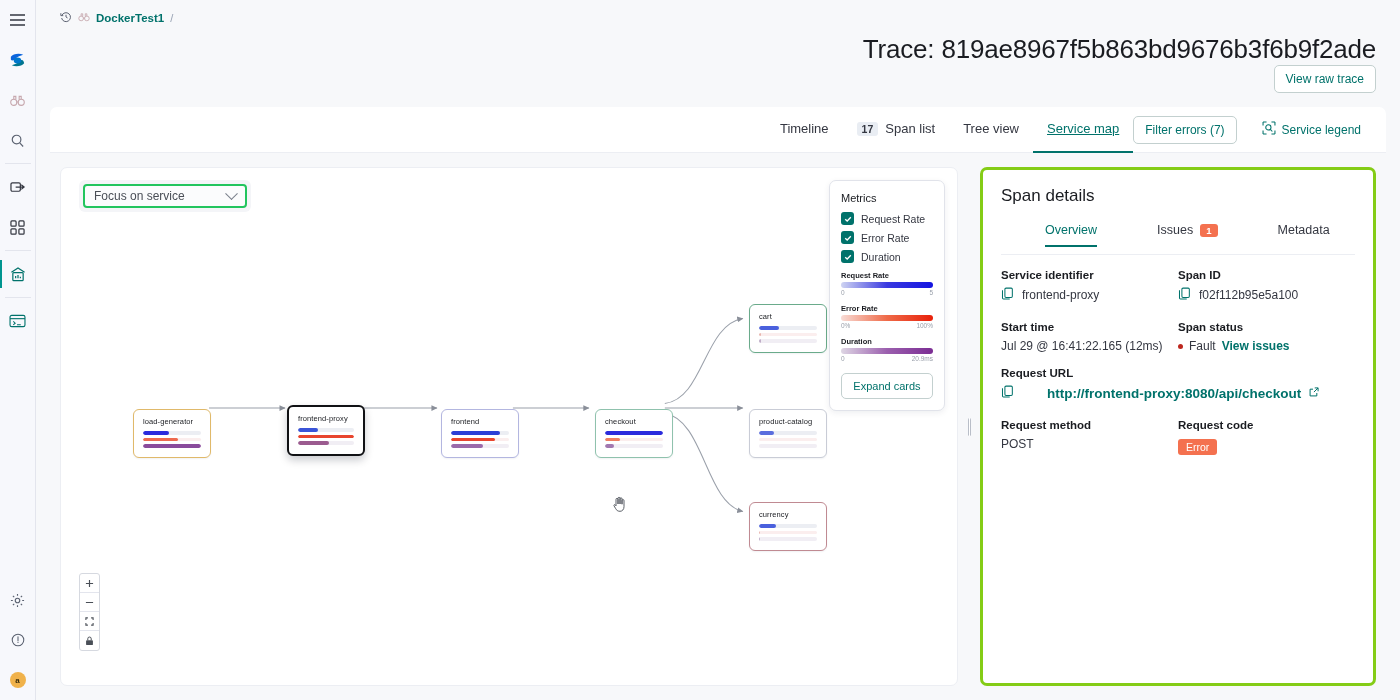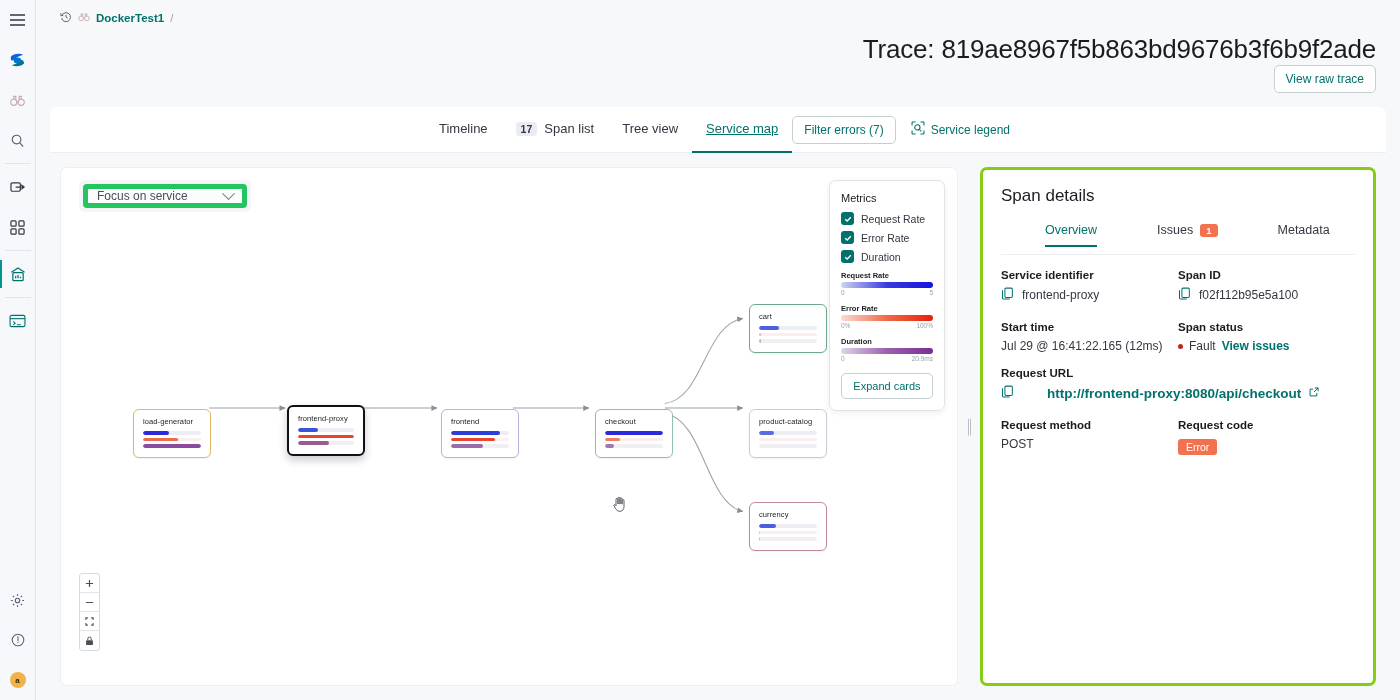--- a/index.html
+++ b/index.html
@@ -59,59 +59,59 @@
     border: 1px solid #c3d0cf; border-radius: 5px; background: #fff;
     color: #00726b; font-size: 12px; font-family: inherit;
     padding: 6px 11px; cursor: pointer; font-weight: 400; white-space: nowrap;
   }
   .btn-plain { border: none; background: transparent; display:flex; align-items:center; gap:6px; }
 
   
   .tabbar {
     background: #fff; border-radius: 7px 7px 0 0;
     margin: 0 0 0 0;
-    display: flex; align-items: center; justify-content: center;
+    display: flex; align-items: center; justify-content: flex-end;
     padding: 0 14px 0 24px; height: 46px;
     border-bottom: 1px solid #eceef3;
     position: relative;
   }
   .tabs { display: flex; align-items: stretch; height: 46px; gap: 0; }
   .tab {
     display: flex; align-items: center; gap: 7px;
     padding: 0 14px; font-size: 13px; color: #343741; cursor: pointer;
     border-bottom: 2px solid transparent;
   }
   .tab.active { color: #00726b; border-bottom-color: #00726b; font-weight: 400; }
   .tab.active .tab-label { text-decoration: underline; }
   .tab-badge {
     background: #e9edf3; color: #343741; font-size: 10.5px;
     border-radius: 3px; padding: 1px 5px; font-weight: 600;
   }
-  .tab-actions { display: flex; align-items: center; gap: 4px; }
+  .tab-actions { display: flex; align-items: center; gap: 14px; }
 
   
   .body-area {
     flex: 1; display: flex; gap: 0; padding: 0 14px 14px 14px;
     background: #f7f8fa; min-height: 0;
   }
   .canvas-wrap {
     flex: 1; background: #fff; border: 1px solid #eceef3; border-radius: 7px;
     margin: 14px 0 0 10px; position: relative; overflow: hidden; min-width: 0;
   }
   .canvas { position: absolute; inset: 0; }
 
   
   .focus-select {
     position: absolute; left: 18px; top: 12px;
     width: 172px; height: 32px; padding: 4px;
     background: #f4f5f8; border-radius: 6px;
   }
   .focus-inner {
     width: 100%; height: 100%; background: #fbfcfd;
-    border: 5px solid #22c55e; border-radius: 4px;
+    border: 2px solid #22c55e; border-radius: 4px;
     display: flex; align-items: center; justify-content: space-between;
     padding: 0 9px; font-size: 12px; color: #4a4f57; cursor: pointer;
   }
   .chev { width: 9px; height: 9px; border-right: 1.4px solid #7a818c; border-bottom: 1.4px solid #7a818c;
           transform: rotate(45deg) translate(-2px,-2px); }
 
   
   .node {
     position: absolute; background: #fff; border-radius: 6px;
     border: 1.2px solid #d5d8e0; padding: 7px 9px 9px 9px;

